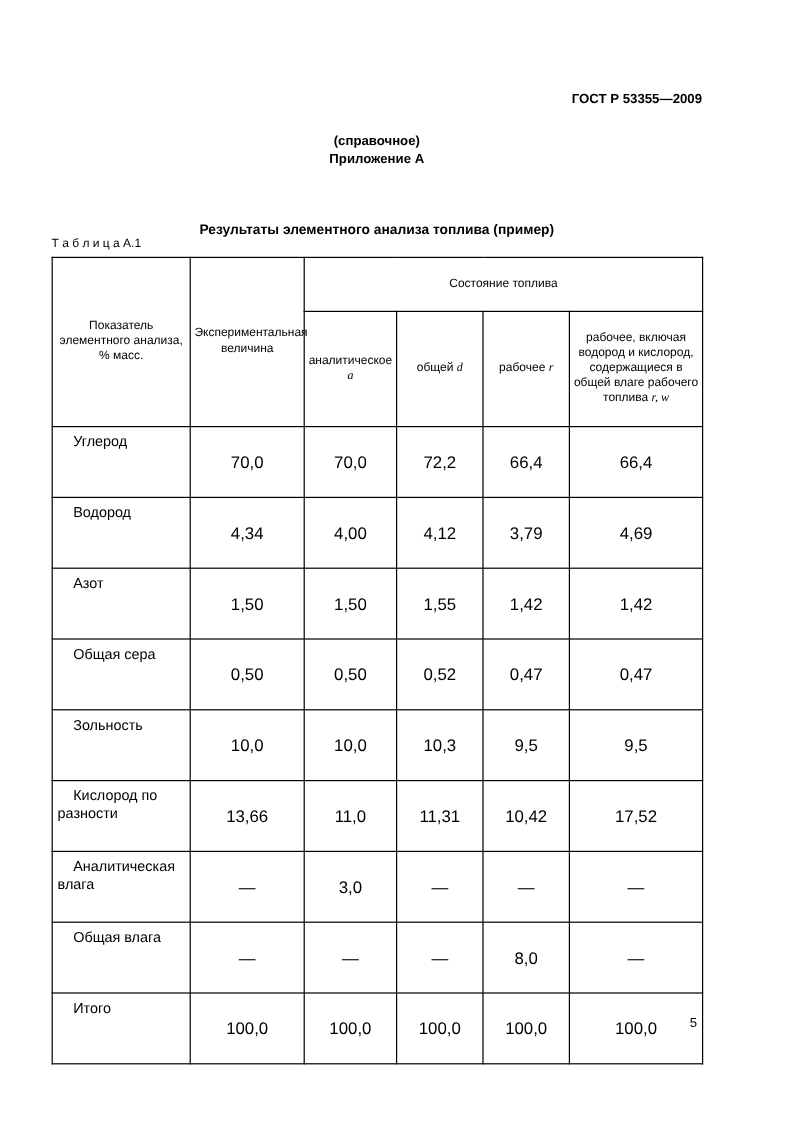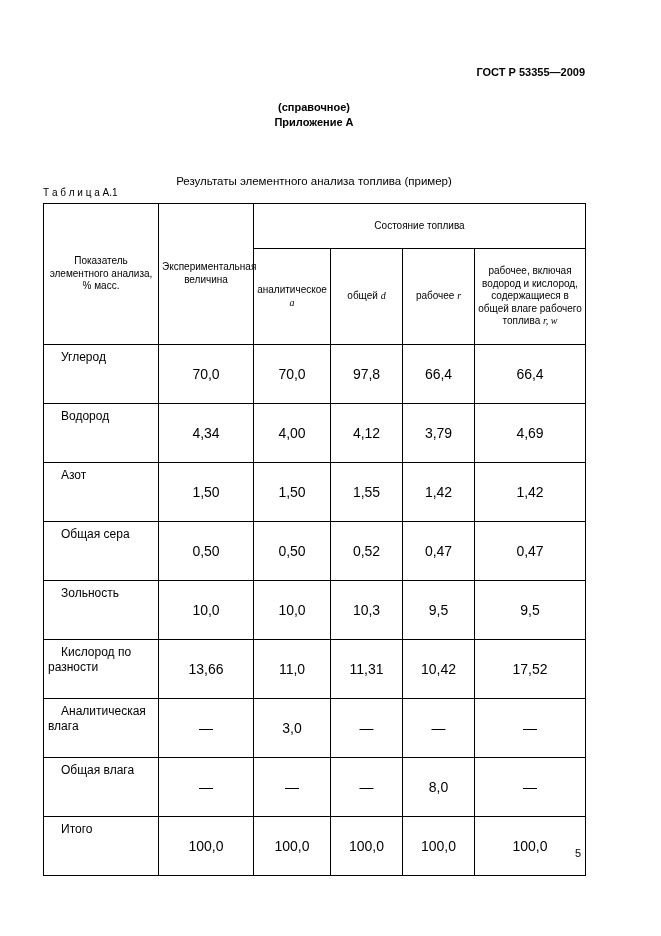--- a/index.html
+++ b/index.html
@@ -11,40 +11,40 @@
   .page {
     position: relative;
     width: 661px;
     height: 936px;
     background: #ffffff;
     overflow: hidden;
   }
   .content {
     position: absolute;
     left: 43px;
-    top: 4px;
+    top: 15px;
     width: 542px;
   }
   .gost-code {
     margin-top: 62px;
     text-align: right;
     font-weight: bold;
     font-size: 11px;
   }
   .appendix {
     margin-top: 22px;
     text-align: center;
     font-weight: bold;
     font-size: 11px;
     line-height: 1.4;
   }
   .doc-title {
     margin-top: 44px;
     text-align: center;
-    font-weight: normal;
+    font-weight: bold;
     font-size: 11.5px;
   }
   .table-caption {
     font-size: 10px;
   }
   table.gost-table {
     margin-top: 5px;
     width: 542px;
     border-collapse: collapse;
     table-layout: fixed;
@@ -146,21 +146,21 @@
             <span>рабочее, включая водород и кислород, содержащиеся в общей влаге рабочего топлива</span>
             <i class="sym">r, w</i>
           </th>
         </tr>
       </thead>
       <tbody>
           <tr>
             <td class="label-cell">Углерод</td>
             <td class="value-cell">70,0</td>
             <td class="value-cell">70,0</td>
-            <td class="value-cell">97,8</td>
+            <td class="value-cell">72,2</td>
             <td class="value-cell">66,4</td>
             <td class="value-cell">66,4</td>
           </tr>
           <tr>
             <td class="label-cell">Водород</td>
             <td class="value-cell">4,34</td>
             <td class="value-cell">4,00</td>
             <td class="value-cell">4,12</td>
             <td class="value-cell">3,79</td>
             <td class="value-cell">4,69</td>

